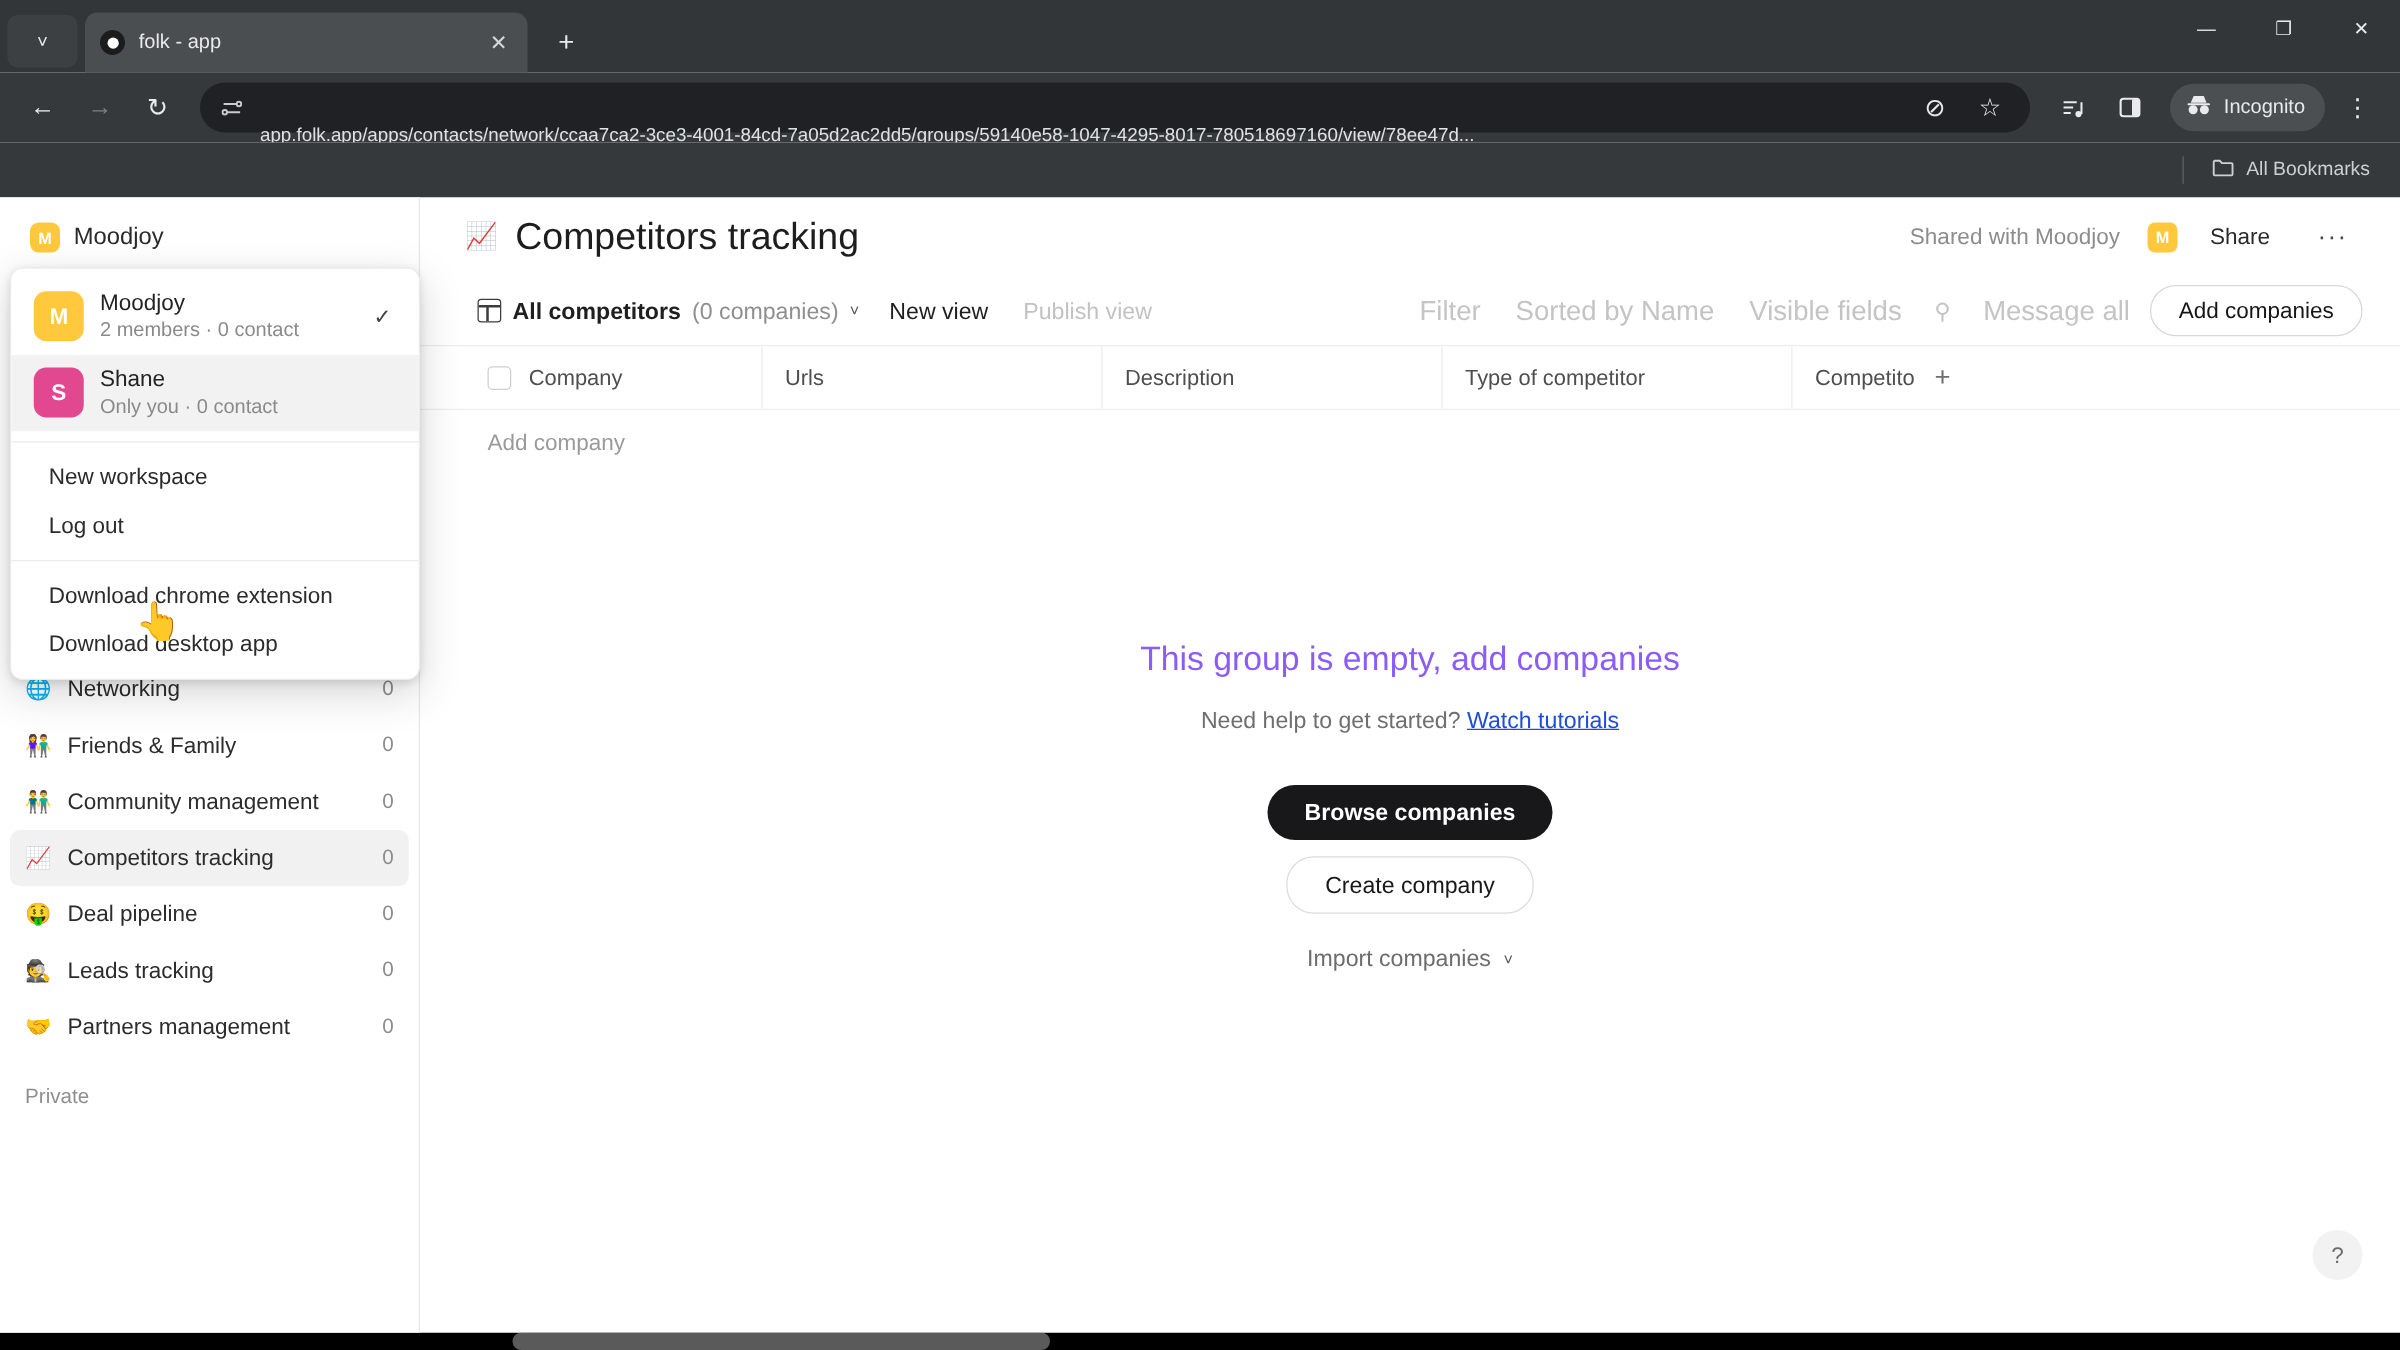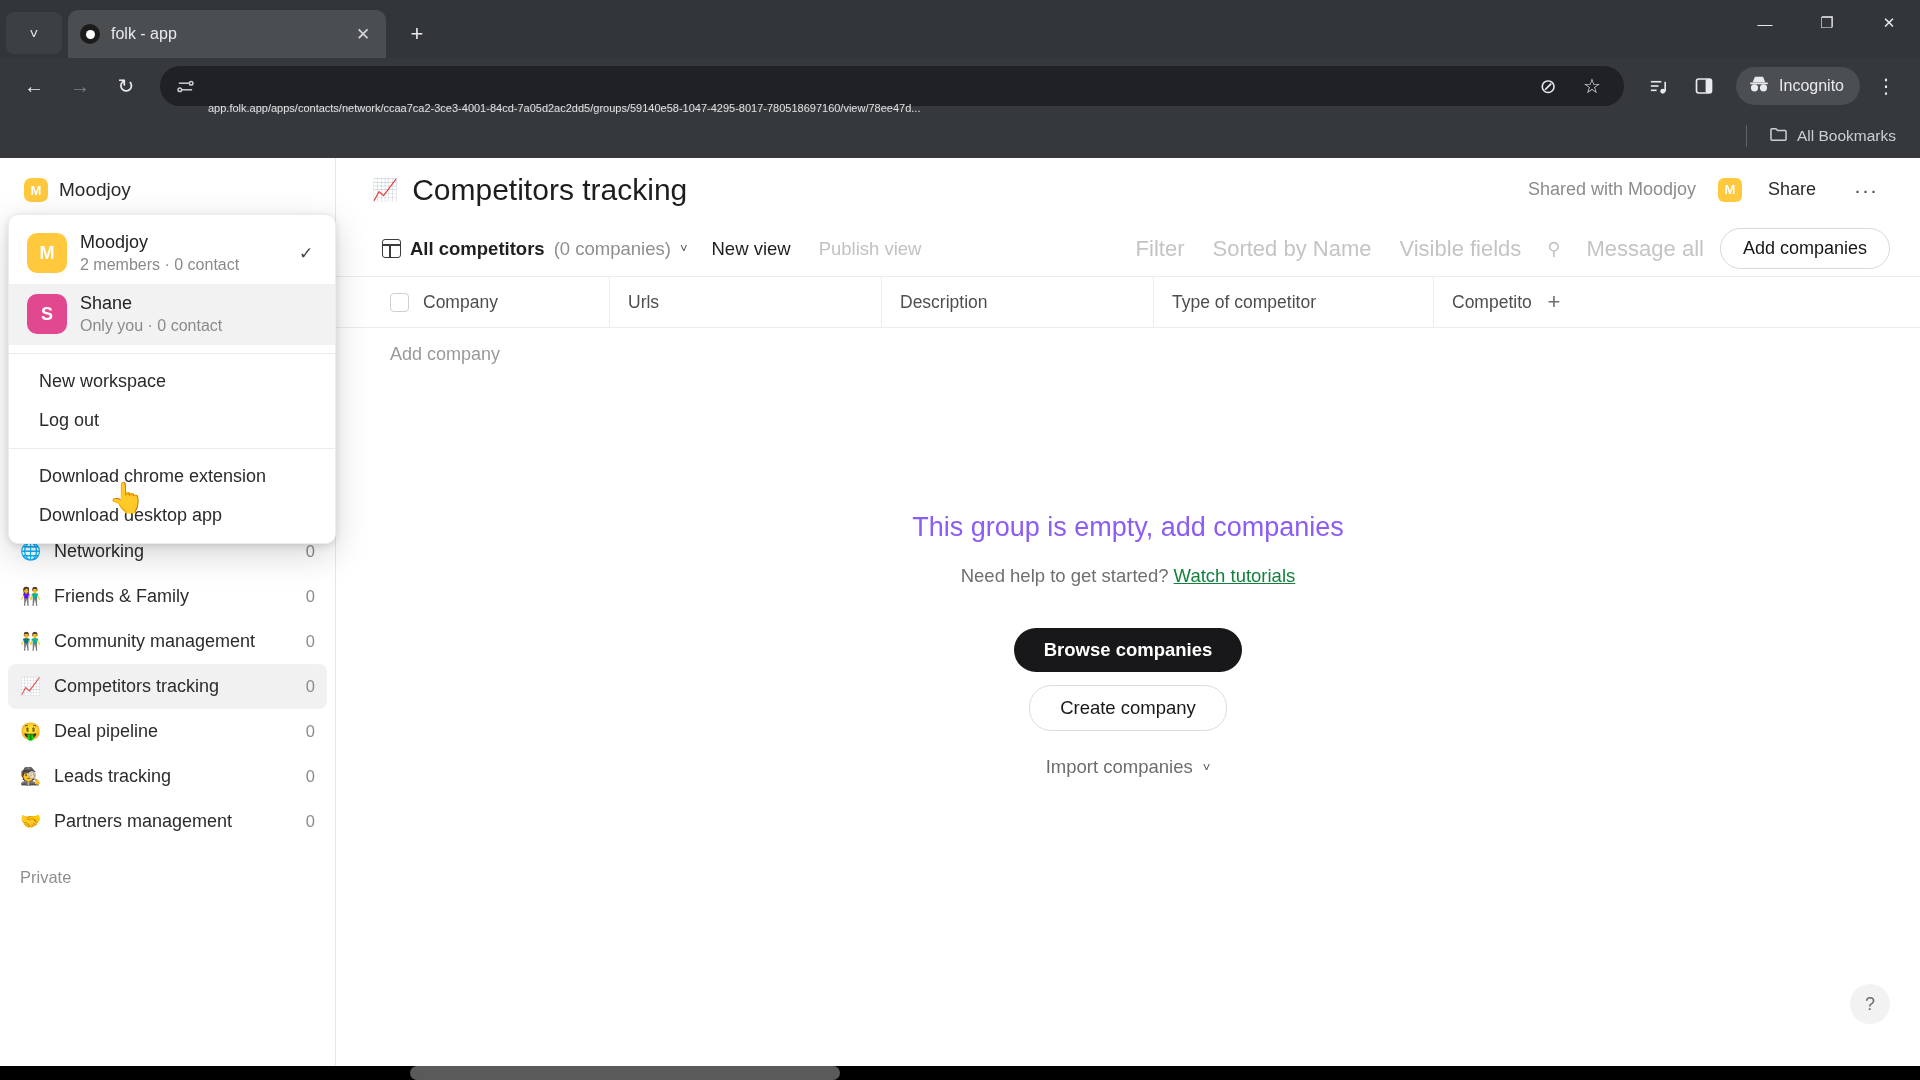--- a/index.html
+++ b/index.html
@@ -17,21 +17,21 @@
     height: 58px; background: #323639;
     display: flex; align-items: flex-end; padding-left: 6px; position: relative;
   }
   .tab-list-btn {
     width: 56px; height: 42px; margin-bottom: 4px;
     background: #3c4043; border-radius: 8px;
     display: flex; align-items: center; justify-content: center;
     color: #e8eaed; font-size: 15px; cursor: pointer;
   }
   .tab {
-    margin-left: 6px; height: 48px; width: 318px;
+    margin-left: 6px; height: 48px; width: 354px;
     background: #4a4e51; border-radius: 10px 10px 0 0;
     display: flex; align-items: center; padding: 0 12px; gap: 11px;
     cursor: pointer;
   }
   .tab-favicon {
     width: 20px; height: 20px; border-radius: 50%;
     background: #1c1c1c; display: flex; align-items: center; justify-content: center;
     flex-shrink: 0;
   }
   .tab-favicon i { display:block; width:9px; height:9px; border-radius:50%; background:#ffffff; }
@@ -68,21 +68,21 @@
     flex: 1; height: 40px; background: #202124; border-radius: 20px;
     display: flex; align-items: center; padding: 0 12px; gap: 10px; margin: 0 8px;
     min-width: 0; cursor: text;
   }
   .omni-icon {
     width: 26px; height: 26px; border-radius: 50%;
     display: flex; align-items: center; justify-content: center;
     color: #c9cccf; flex-shrink: 0;
   }
   .omni-url {
-    color: #dfe1e3; font-size: 11px; white-space: nowrap;
+    color: #dfe1e3; font-size: 15px; white-space: nowrap;
     overflow: hidden; text-overflow: ellipsis; flex: 1; margin-top: 44px;
   }
   .omni-right { display: flex; align-items: center; gap: 4px; flex-shrink: 0; }
   .incognito-pill {
     height: 38px; border-radius: 19px; background: #4b4f52;
     display: flex; align-items: center; gap: 9px; padding: 0 16px 0 12px;
     color: #e8eaed; font-size: 16px; cursor: pointer; flex-shrink: 0; margin-left: 6px;
   }
 
   .bookmarkbar {
@@ -226,21 +226,21 @@
     font-size: 18px; color: #9a9a9a; cursor: pointer; flex-shrink: 0; text-align: center;
   }
 
   
   .empty {
     flex: 1; display: flex; flex-direction: column; align-items: center;
     padding-top: 132px; min-height: 0;
   }
   .empty-title { font-size: 27px; color: #8b5cf6; font-weight: 400; }
   .empty-sub { margin-top: 22px; font-size: 18.5px; color: #6f6f6f; }
-  .empty-sub a { color: #15803d; text-decoration: underline; cursor: pointer; }
+  .empty-sub a { color: #1d4ed8; text-decoration: underline; cursor: pointer; }
   .btn-dark {
     margin-top: 41px; background: #18181a; color: #ffffff;
     border-radius: 22px; padding: 11px 30px; font-size: 18.5px; font-weight: bold;
     cursor: pointer; border: none;
   }
   .btn-light {
     margin-top: 13px; background: #ffffff; color: #18181a;
     border: 1px solid #dcdcdc; border-radius: 22px; padding: 11px 30px;
     font-size: 18.5px; cursor: pointer;
   }

